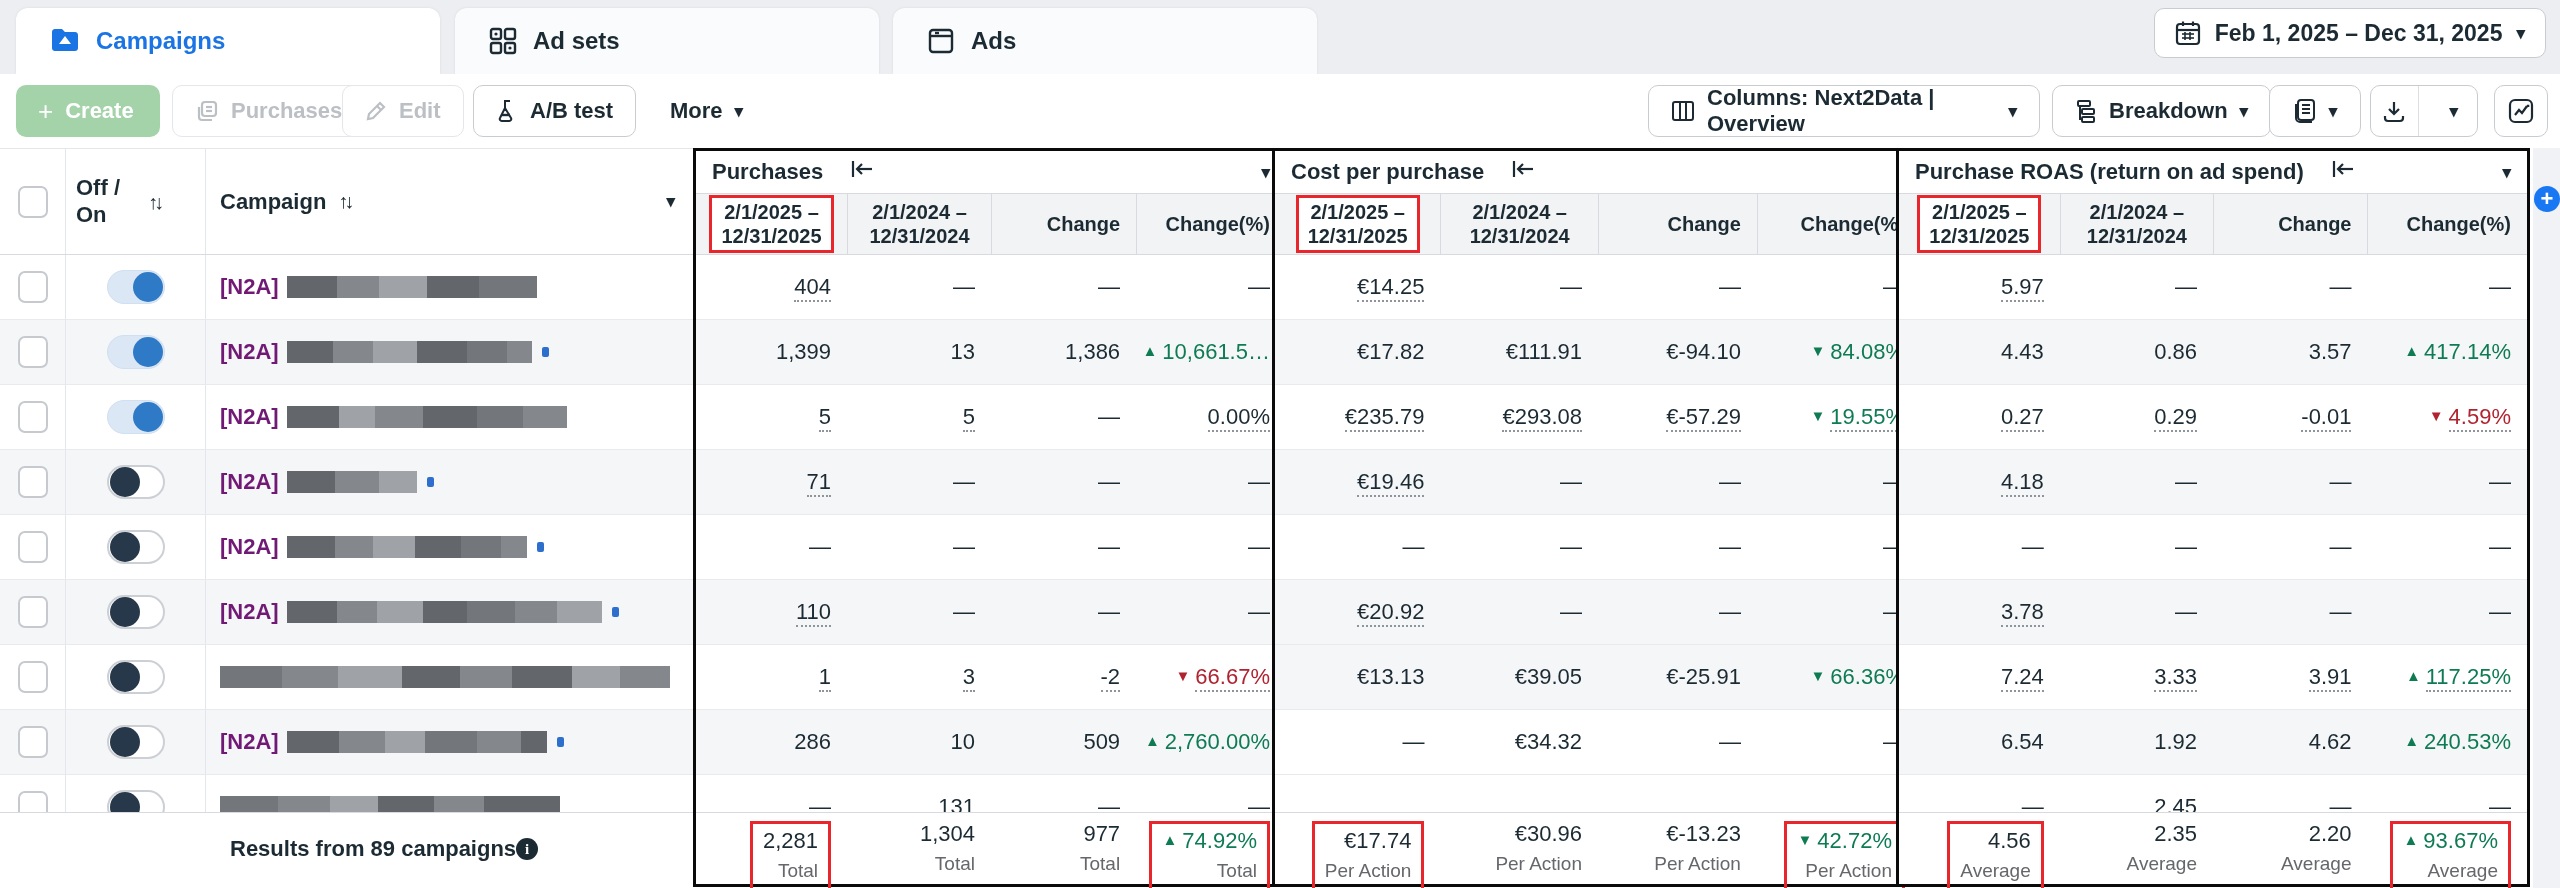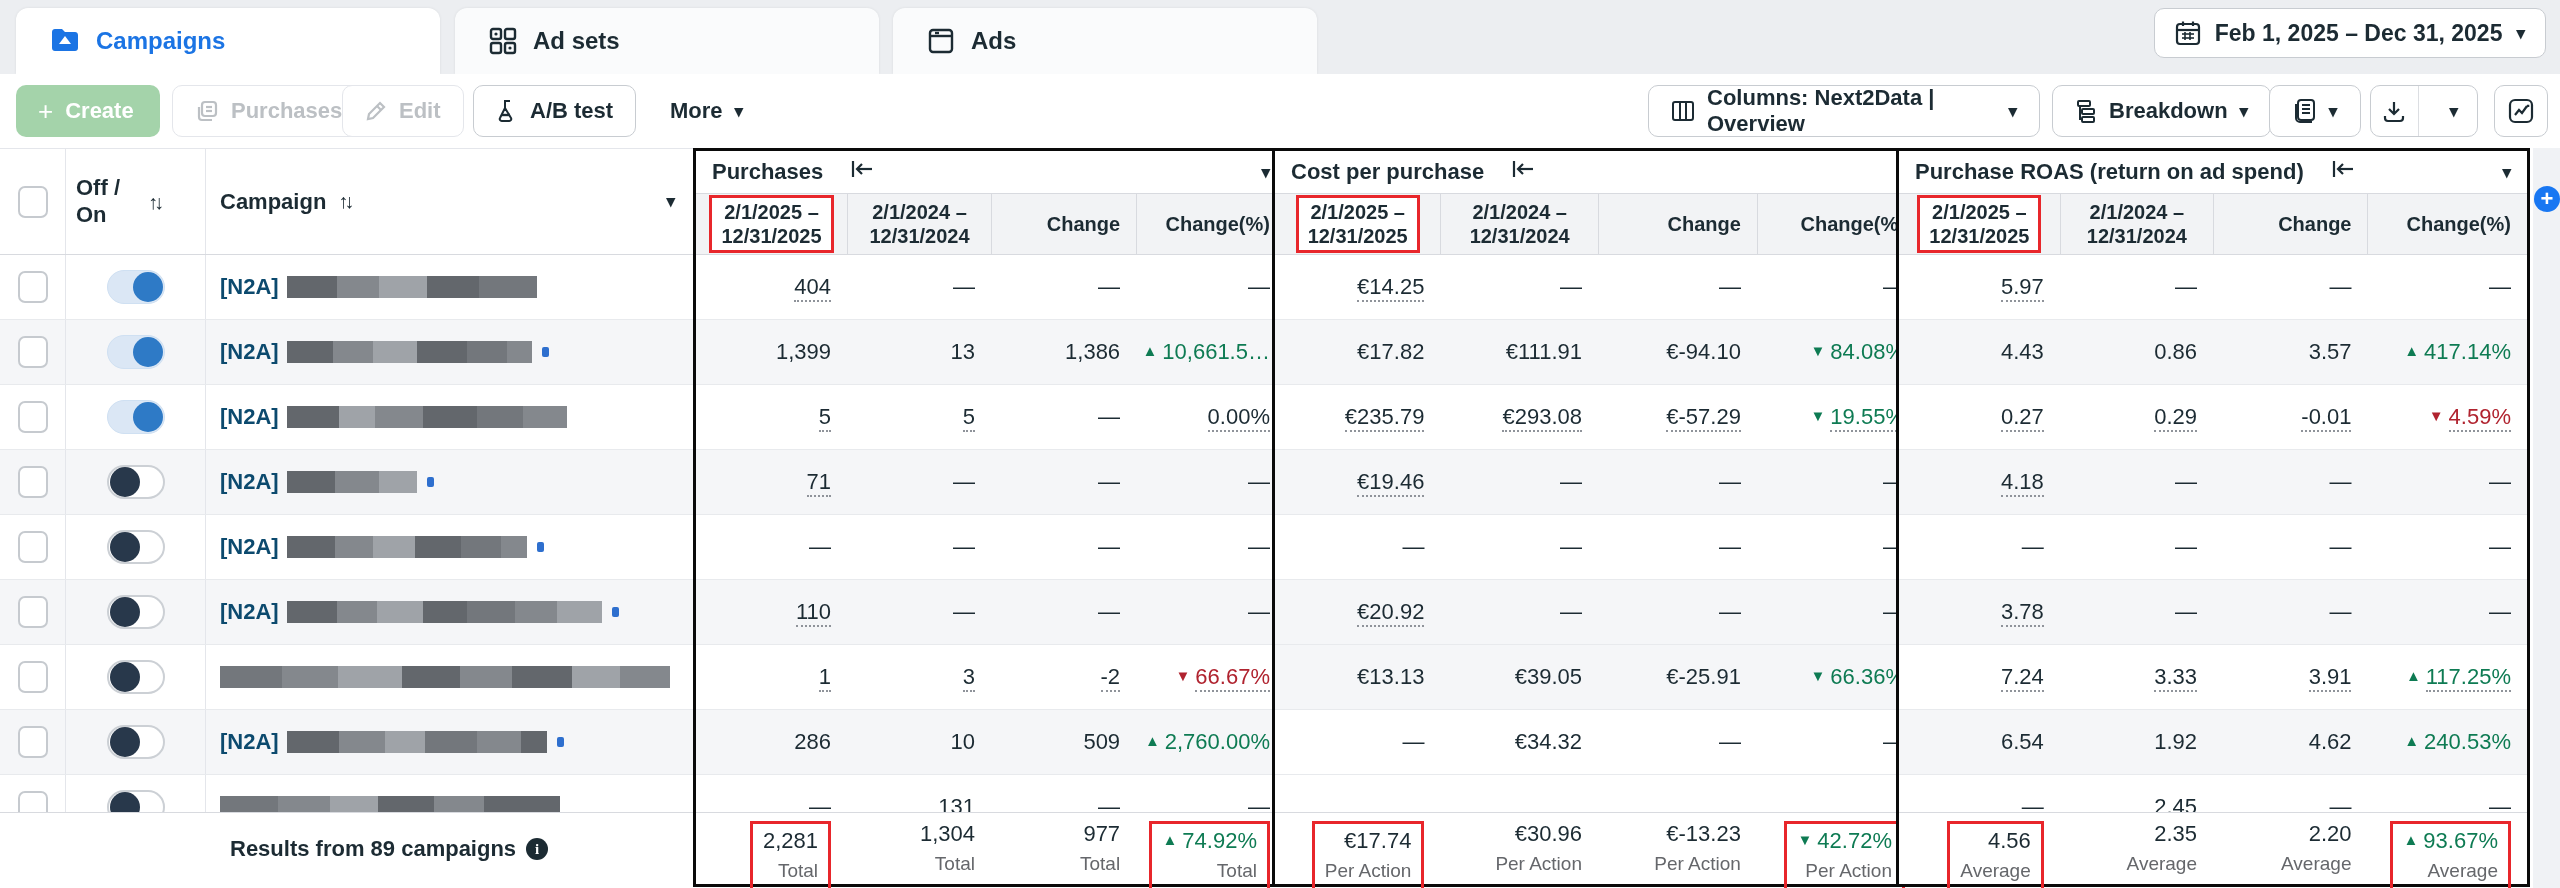--- a/index.html
+++ b/index.html
@@ -26,35 +26,35 @@
   .left-sec{position:absolute;left:0;top:0;width:693px;height:100%}
   .lhead{height:107px;box-sizing:border-box;border-top:1px solid #e4e6eb;border-bottom:1px solid #d8dadf;display:grid;grid-template-columns:66px 140px 1fr;align-items:center}
   .lh-cell{height:100%;display:flex;align-items:center;box-sizing:border-box}
   .lh-cell.b{border-right:1px solid #e4e6eb}
   .offon{flex-direction:row;gap:14px;padding-left:10px;font-weight:bold;font-size:22px;line-height:1.2}
   .sorticon{font-size:20px;letter-spacing:-4px;color:#1c2b33}
   .camp-h{padding-left:14px;font-weight:bold;font-size:22px;gap:12px}
   .camp-h .sp{flex:1}
   .camp-h .caret{margin-right:18px}
   .lbody{height:557px;overflow:hidden}
-  .lfoot{height:72px;box-sizing:border-box;border-top:1px solid #d8dadf;display:flex;align-items:center;padding-left:230px;gap:10px;font-size:22px;font-weight:bold;background:#fff}
+  .lfoot{height:72px;box-sizing:border-box;border-top:1px solid #d8dadf;display:flex;align-items:center;padding-left:230px;font-size:22px;font-weight:bold;background:#fff}
   .info-i{width:22px;height:22px;border-radius:50%;background:#1c2b33;color:#fff;font-size:15px;line-height:22px;text-align:center;font-family:"Liberation Serif",serif;font-weight:bold}
   
   .trow{height:65px;box-sizing:border-box;border-bottom:1px solid #e8eaed;display:grid;grid-template-columns:66px 140px 1fr;align-items:center}
   .trow.even{background:#f5f6f8}
   .ck-cell,.tg-cell{height:100%;display:flex;align-items:center;justify-content:center;box-sizing:border-box;border-right:1px solid #e4e6eb}
   .checkbox{width:26px;height:28px;border:2px solid #c6cacf;border-radius:7px;background:#fff;cursor:pointer}
   .toggle{width:58px;height:34px;border-radius:17px;position:relative;cursor:pointer;box-sizing:border-box}
   .toggle.on{background:#dbe7f5;border:1px solid #cfe0f2}
   .toggle.off{background:#fff;border:2px solid #ccd0d5}
   .knob{position:absolute;top:1px;width:30px;height:30px;border-radius:50%}
   .toggle.on .knob{right:1px;background:#2e7ac6}
   .toggle.off .knob{left:1px;top:0;background:#28384b}
   .name-cell{display:flex;align-items:center;gap:8px;padding-left:14px;overflow:hidden}
-  .prefix{color:#0c4a6e;font-weight:bold;font-size:22px;white-space:nowrap}
+  .prefix{color:#701a75;font-weight:bold;font-size:22px;white-space:nowrap}
   .redact{display:flex;height:22px}
   .redact span{display:block;height:100%}
   .bluedot{width:7px;height:10px;background:#2e6fce;border-radius:2px;margin-left:2px}
   
   .group{position:absolute;top:0;height:739px;box-sizing:border-box;border:3px solid #0a0a0a;background:#fff}
   .g-head{height:42px;display:flex;align-items:center;gap:26px;padding:0 16px;font-size:22px;font-weight:bold}
   .g-head .sp{flex:1}
   .g-sub{height:62px;box-sizing:border-box;background:#f2f3f5;border-top:1px solid #d8dadf;border-bottom:1px solid #d8dadf;display:grid;grid-template-columns:25.6% 24.4% 24.6% 25.4%}
   .sub-cell{display:flex;align-items:center;justify-content:center;font-size:20px;font-weight:bold;line-height:1.22;box-sizing:border-box;text-align:center;cursor:pointer}
   .sub-cell+.sub-cell{border-left:1px solid #d8dadf}

